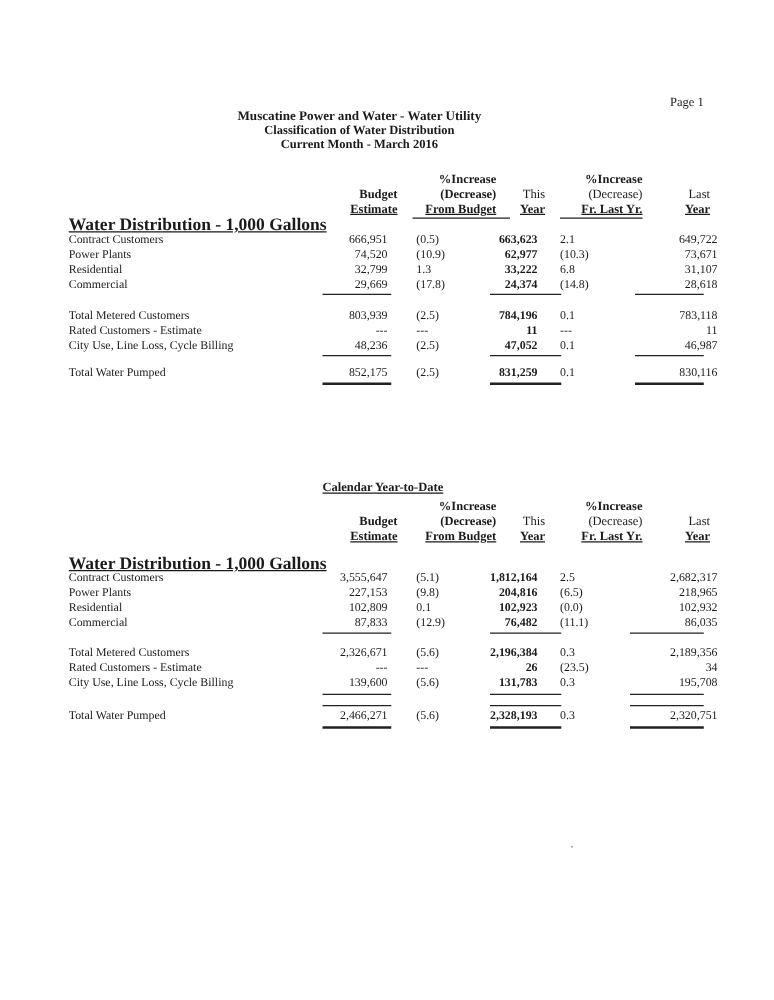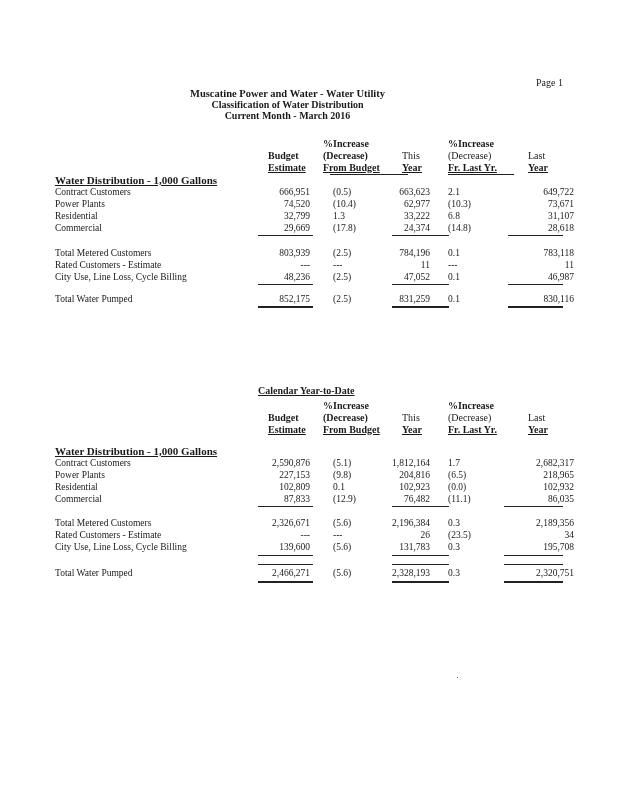--- a/index.html
+++ b/index.html
@@ -5,30 +5,30 @@
   html, body { margin: 0; padding: 0; background: #ffffff; }
   body { width: 619px; height: 800px; position: relative; overflow: hidden;
          font-family: "Liberation Serif", serif; color: #1a1a1a; font-size: 9.5px; }
   .page-num { position: absolute; left: 536px; top: 77px; font-size: 10px; }
   .title { position: absolute; left: 0; width: 619px; top: 88px; text-align: center;
            font-weight: bold; font-size: 10px; line-height: 11px; padding-left: 0; }
   .title div { position: relative; left: -22px; }
   .title .t1 { font-size: 10.5px; }
   .title .t2, .title .t3 { font-weight: bold; font-size: 10px; }
   .sec-label { position: absolute; left: 258px; font-size: 10px; font-weight: bold; text-decoration: underline; }
-  .hdr { position: absolute; font-size: 10px; text-align: left; line-height: 12px; font-family: Liberation Serif, serif; }
+  .hdr { position: absolute; font-size: 10px; text-align: right; line-height: 12px; font-family: Liberation Serif, serif; }
   .hdr .u { font-weight: bold; text-decoration: underline; }
   .hdr .b { font-weight: bold; }
   .row { position: absolute; left: 55px; width: 520px; height: 11px; font-size: 9.5px; line-height: 11px; }
   .row .lbl { position: absolute; left: 0; white-space: nowrap; }
-  .row .lbl.section { font-weight: bold; text-decoration: underline; font-size: 11px; }
+  .row .lbl.section { font-weight: bold; text-decoration: underline; font-size: 14px; }
   .row .c { position: absolute; white-space: nowrap; }
   .c.budget { right: 265px; text-align: center; }
   .c.pctb { left: 278px; width: 50px; text-align: left; }
-  .c.this { right: 145px; text-align: center; }
+  .c.this { right: 145px; text-align: center; font-weight: bold; }
   .c.pctl { left: 393px; width: 40px; text-align: left; }
   .c.last { right: 1px; text-align: right; margin-left: 29px; }
   .line { position: absolute; height: 1px; background: #222; }
   .line.thick { height: 2px; }
   .dot { position: absolute; left: 457px; top: 677px; width: 1px; height: 1px; background: #555; }
 </style>
 </head>
 <body>
 
 <div class="page-num">Page 1</div>
@@ -73,21 +73,21 @@
     <span class="lbl">Contract Customers</span>
     <span class="c budget">666,951</span>
     <span class="c pctb">(0.5)</span>
     <span class="c this">663,623</span>
     <span class="c pctl">2.1</span>
     <span class="c last">649,722</span>
   </div>
   <div class="row" style="top:199px;">
     <span class="lbl">Power Plants</span>
     <span class="c budget">74,520</span>
-    <span class="c pctb">(10.4)</span>
+    <span class="c pctb">(10.9)</span>
     <span class="c this">62,977</span>
     <span class="c pctl">(10.3)</span>
     <span class="c last">73,671</span>
   </div>
   <div class="row" style="top:211px;">
     <span class="lbl">Residential</span>
     <span class="c budget">32,799</span>
     <span class="c pctb">1.3</span>
     <span class="c this">33,222</span>
     <span class="c pctl">6.8</span>
@@ -171,24 +171,24 @@
     <div>Last</div>
     <div class="u">Year</div>
   </div>
 
   <div class="row" style="top:446px;">
     <span class="lbl section">Water Distribution - 1,000 Gallons</span>
   </div>
 
   <div class="row" style="top:458px;">
     <span class="lbl">Contract Customers</span>
-    <span class="c budget">2,590,876</span>
+    <span class="c budget">3,555,647</span>
     <span class="c pctb">(5.1)</span>
     <span class="c this">1,812,164</span>
-    <span class="c pctl">1.7</span>
+    <span class="c pctl">2.5</span>
     <span class="c last">2,682,317</span>
   </div>
   <div class="row" style="top:470px;">
     <span class="lbl">Power Plants</span>
     <span class="c budget">227,153</span>
     <span class="c pctb">(9.8)</span>
     <span class="c this">204,816</span>
     <span class="c pctl">(6.5)</span>
     <span class="c last">218,965</span>
   </div>

